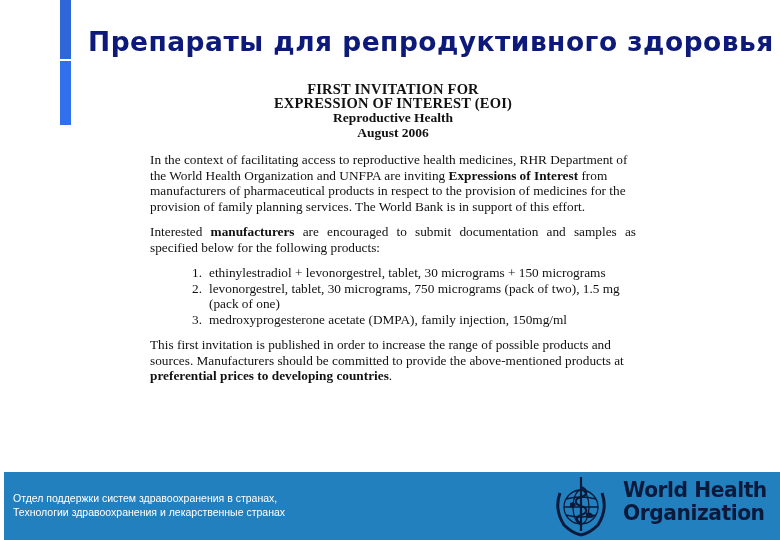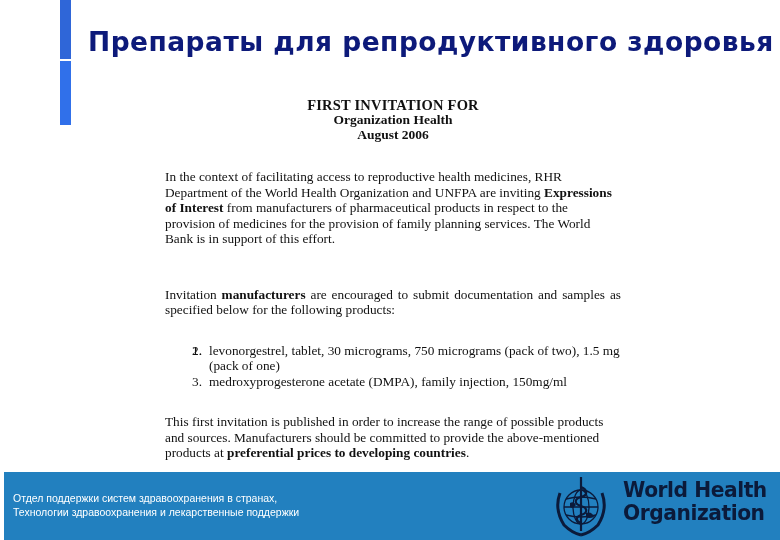--- a/index.html
+++ b/index.html
@@ -1,24 +1,24 @@
 <!DOCTYPE html>
 <html><head>
 <meta charset="utf-8">
 <style>
   html, body { margin:0; padding:0; }
   body { width:780px; height:540px; background:#ffffff; position:relative; overflow:hidden; font-family:"Liberation Serif", serif; }
   .left-bar-top { position:absolute; left:60px; top:0; width:11px; height:59px; background:#2f66d8; }
   .left-bar-bottom { position:absolute; left:60px; top:61px; width:11px; height:64px; background:#3070ea; }
   .slide-title { position:absolute; left:88px; top:26px; font-family:"DejaVu Sans", sans-serif; font-size:27px; font-weight:bold; color:#0d1a7a; letter-spacing:0.5px; transform:scaleX(0.98); transform-origin:left; white-space:nowrap; }
   .doc { position:absolute; left:150px; top:82px; width:486px; color:#111; }
-  .doc-head { text-align:center; font-weight:bold;margin-top:16px; }
+  .doc-head { text-align:center; font-weight:bold; }
   .doc-head .l1 { font-size:14.5px; line-height:14px; letter-spacing:0.2px; }
   .doc-head .l3 { font-size:13.5px; line-height:15px; }
-  .p { font-size:13.3px; line-height:15.5px; margin:15px; }
+  .p { font-size:13.3px; line-height:15.5px; margin:0; }
   .just { text-align:justify; }
   .gap { height:10px; }
   .list { margin:0; padding:0; list-style:none; }
   .list li { position:relative; padding-left:59px; font-size:13.3px; line-height:15.5px; }
   .list li .num { position:absolute; left:42px; }
   b { font-weight:bold; }
   .footer { position:absolute; left:4px; top:472px; width:780px; height:68px; background:#2280bf; }
   .footer-text { position:absolute; left:9px; top:19px; font-family:"Liberation Sans", sans-serif; font-size:10.5px; line-height:14px; color:#ffffff; }
   .who-emblem { position:absolute; left:548px; top:473px; width:66px; height:66px; }
   .who-name { position:absolute; left:623px; top:478px; font-family:"DejaVu Sans", sans-serif; font-weight:bold; font-size:22px; line-height:23px; color:#0b1a3a; letter-spacing:-0.5px; transform:scaleX(0.92); transform-origin:left; }
@@ -27,41 +27,42 @@
 <body>
 
 <div class="left-bar-top"></div>
 <div class="left-bar-bottom"></div>
 
 <div class="slide-title">Препараты для репродуктивного здоровья</div>
 
 <div class="doc">
   <div class="doc-head">
     <div class="l1">FIRST INVITATION FOR</div>
-    <div class="l3">Organization Health</div>
+    <div class="l1">EXPRESSION OF INTEREST (EOI)</div>
+    <div class="l3">Reproductive Health</div>
     <div class="l3">August 2006</div>
   </div>
   <div style="height:12px"></div>
   <p class="p"><span>In the context of facilitating access to reproductive health medicines, RHR Department of the World Health Organization and UNFPA are inviting </span><b>Expressions of Interest</b><span> from manufacturers of pharmaceutical products in respect to the provision of medicines for the provision of family planning services. The World Bank is in support of this effort.</span></p>
   <div class="gap"></div>
-  <p class="p just"><span>Invitation </span><b>manufacturers</b><span> are encouraged to submit documentation and samples as specified below for the following products:</span></p>
+  <p class="p just"><span>Interested </span><b>manufacturers</b><span> are encouraged to submit documentation and samples as specified below for the following products:</span></p>
   <div class="gap"></div>
   <ol class="list">
-    <li><span class="num">1.</span></li>
+    <li><span class="num">1.</span><span>ethinylestradiol + levonorgestrel, tablet, 30 micrograms + 150 micrograms</span></li>
     <li><span class="num">2.</span><span>levonorgestrel, tablet, 30 micrograms, 750 micrograms (pack of two), 1.5 mg (pack of one)</span></li>
     <li><span class="num">3.</span><span>medroxyprogesterone acetate (DMPA), family injection, 150mg/ml</span></li>
   </ol>
   <div class="gap"></div>
   <p class="p"><span>This first invitation is published in order to increase the range of possible products and sources. Manufacturers should be committed to provide the above-mentioned products at </span><b>preferential prices to developing countries</b><span>.</span></p>
 </div>
 
 <div class="footer">
   <div class="footer-text">
     <div>Отдел поддержки систем здравоохранения в странах,</div>
-    <div>Технологии здравоохранения и лекарственные поддержки</div>
+    <div>Технологии здравоохранения и лекарственные странах</div>
   </div>
 </div>
 
 <svg class="who-emblem" viewBox="0 0 66 66">
   <g fill="none" stroke="#0b1a3a" stroke-width="1.3">
     <circle cx="33" cy="34" r="17"></circle>
     <ellipse cx="33" cy="34" rx="8" ry="17"></ellipse>
     <line x1="16" y1="34" x2="50" y2="34"></line>
     <path d="M18 26 Q33 22 48 26"></path>
     <path d="M18 42 Q33 46 48 42"></path>

